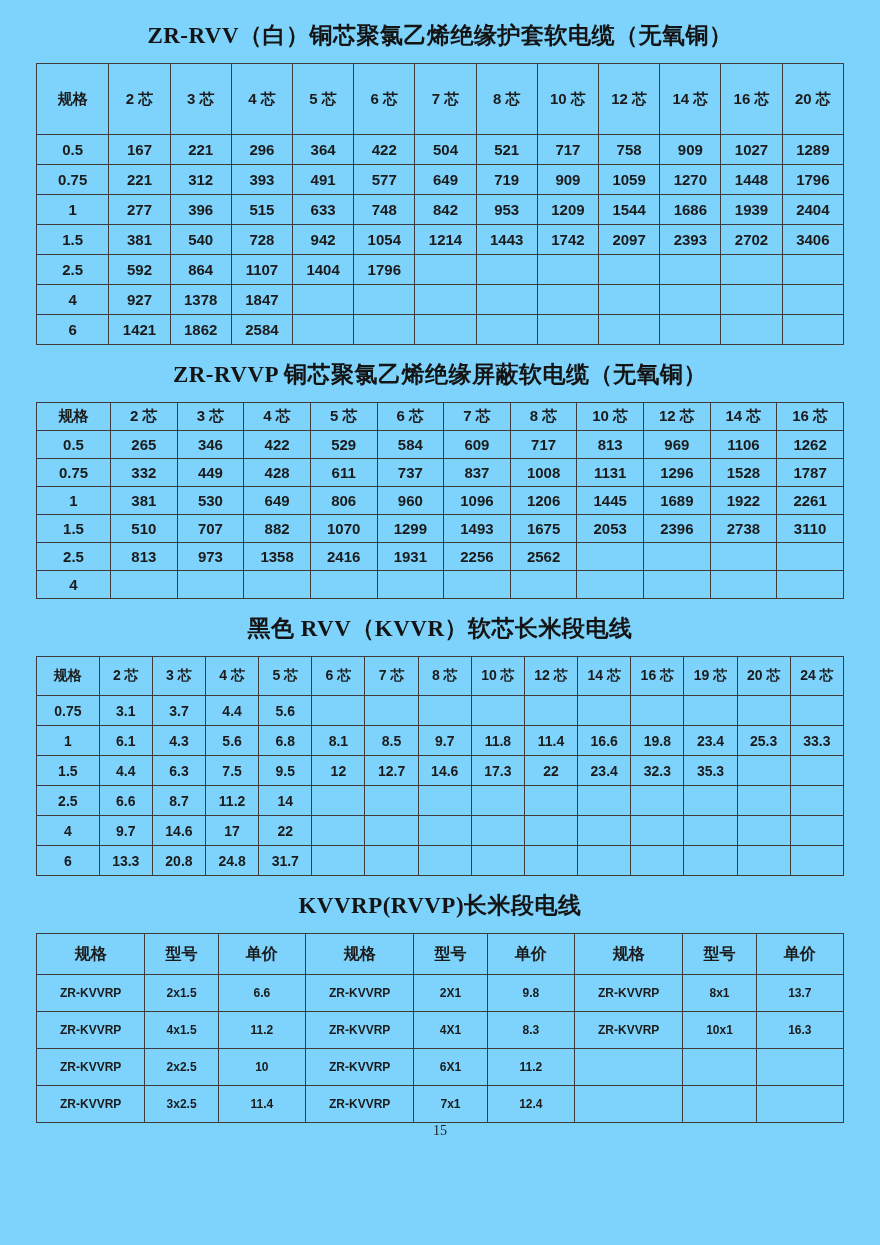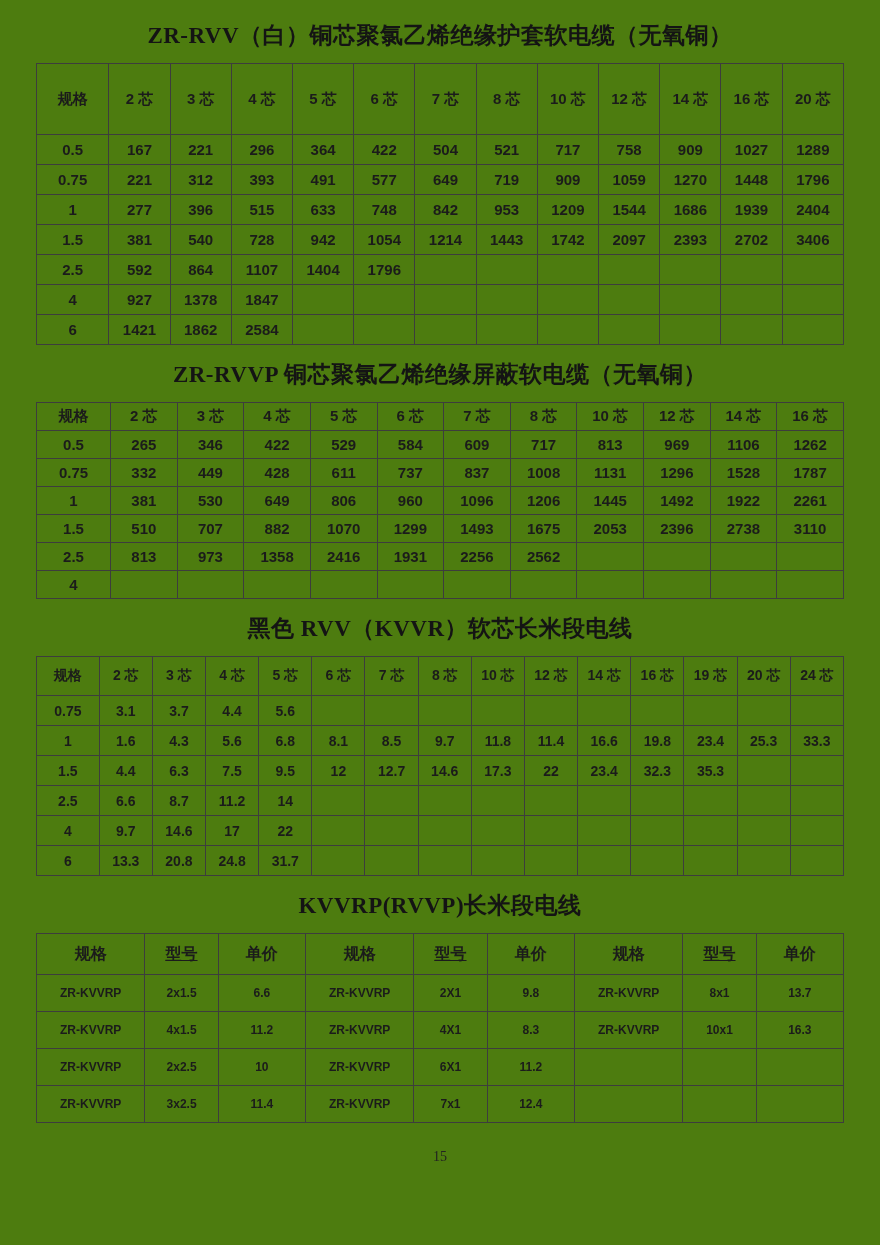--- a/index.html
+++ b/index.html
@@ -5,21 +5,21 @@
   html, body {
     margin: 0;
     padding: 0;
     background: #ffffff;
     font-family: "Liberation Sans", "DejaVu Sans", sans-serif;
   }
   .page {
     position: relative;
     width: 880px;
     height: 1245px;
-    background: #4d7c0f;
+    background: #7dd3fc;
     box-sizing: border-box;
     padding: 6px 36px 0 36px;
     overflow: hidden;
     color: #1a1a1a;
   }
   .section-title {
     font-family: "Liberation Serif", "DejaVu Serif", serif;
     font-weight: bold;
     font-size: 23px;
     text-align: center;
@@ -52,27 +52,26 @@
   .t2 td { height: 27px; font-size: 15px; }
   .t2 th:first-child { width: 8.8%; }
   
   .t3 th { height: 38px; font-size: 14px; }
   .t3 td { height: 29px; font-size: 14px; }
   .t3 th:first-child { width: 7.4%; }
   
   .t4 th { height: 40px; font-size: 16px; }
   .t4 td { height: 36px; font-size: 12px; }
   .t4 th:nth-child(3n+1) { width: 13.5%; }
-  .t4 th:nth-child(3n+2) { width: 9.0%; text-decoration: underline; }
+  .t4 th:nth-child(3n+2) { width: 9.0%; }
   .t4 th:nth-child(3n+3) { width: 10.8%; }
   .page-number {
     font-family: "Liberation Serif", "DejaVu Serif", serif;
     font-size: 14px;
     text-align: center;
-    margin-top: 26px;
     color: #222;
   }
 </style>
 </head>
 <body>
 
 <div class="page">
 
   <h2 class="section-title first">ZR-RVV（白）铜芯聚氯乙烯绝缘护套软电缆（无氧铜）</h2>
   <table class="t1">
@@ -252,21 +251,21 @@
         <tr>
           <td>1</td>
           <td>381</td>
           <td>530</td>
           <td>649</td>
           <td>806</td>
           <td>960</td>
           <td>1096</td>
           <td>1206</td>
           <td>1445</td>
-          <td>1492</td>
+          <td>1689</td>
           <td>1922</td>
           <td>2261</td>
         </tr>
         <tr>
           <td>1.5</td>
           <td>510</td>
           <td>707</td>
           <td>882</td>
           <td>1070</td>
           <td>1299</td>
@@ -342,21 +341,21 @@
           <td></td>
           <td></td>
           <td></td>
           <td></td>
           <td></td>
           <td></td>
           <td></td>
         </tr>
         <tr>
           <td>1</td>
-          <td>1.6</td>
+          <td>6.1</td>
           <td>4.3</td>
           <td>5.6</td>
           <td>6.8</td>
           <td>8.1</td>
           <td>8.5</td>
           <td>9.7</td>
           <td>11.8</td>
           <td>11.4</td>
           <td>16.6</td>
           <td>19.8</td>

